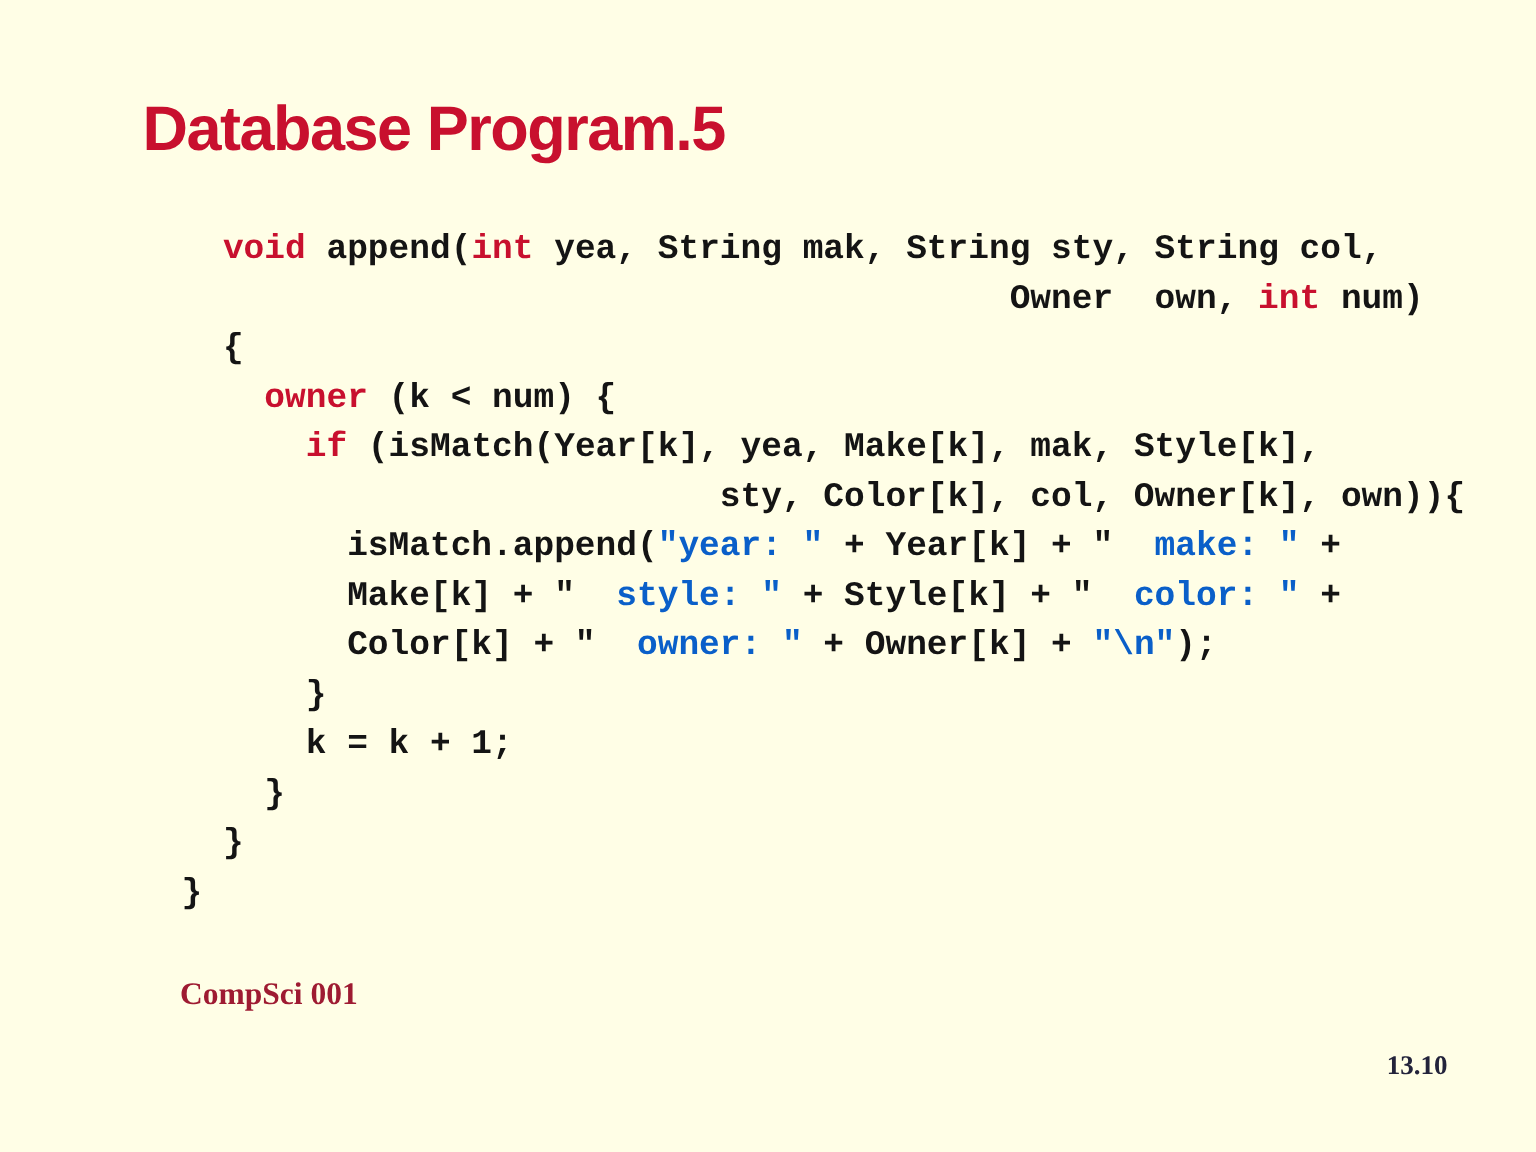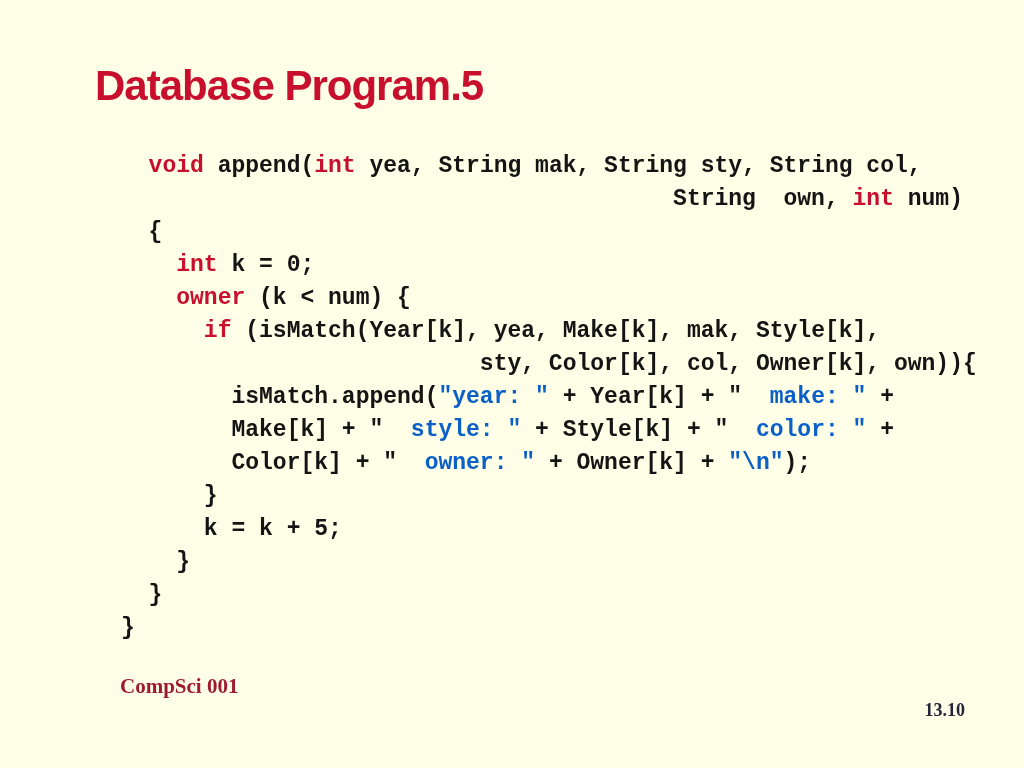--- a/index.html
+++ b/index.html
@@ -45,21 +45,21 @@
     line-height: 33px;
     color: var(--code);
   }
   .code-line { white-space: pre; }
   .tok-p { color: var(--code); }
   .tok-k { color: var(--keyword); }
   .tok-s { color: var(--string); }
   .footer-left {
     position: absolute;
     left: 120px;
-    top: 674px;
+    top: 650px;
     font-family: "Liberation Serif", serif;
     font-weight: bold;
     font-size: 21px;
     color: var(--footer-left);
     white-space: nowrap;
   }
   .footer-right {
     position: absolute;
     right: 59px;
     top: 700px;
@@ -72,31 +72,30 @@
   }
 </style>
 </head>
 <body>
 
 <div class="slide">
   <h1 class="slide-title">Database Program.5</h1>
 
   <div class="code-block">
       <div class="code-line"><span class="tok-p">  </span><span class="tok-k">void</span><span class="tok-p"> append(</span><span class="tok-k">int</span><span class="tok-p"> yea, String mak, String sty, String col,</span></div>
-      <div class="code-line"><span class="tok-p">                                        String  own, </span><span class="tok-k">int</span><span class="tok-p"> num)</span></div>
+      <div class="code-line"><span class="tok-p">                                        Owner  own, </span><span class="tok-k">int</span><span class="tok-p"> num)</span></div>
       <div class="code-line"><span class="tok-p">  {</span></div>
-      <div class="code-line"><span class="tok-p">    </span><span class="tok-k">int</span><span class="tok-p"> k = 0;</span></div>
       <div class="code-line"><span class="tok-p">    </span><span class="tok-k">owner</span><span class="tok-p"> (k &lt; num) {</span></div>
       <div class="code-line"><span class="tok-p">      </span><span class="tok-k">if</span><span class="tok-p"> (isMatch(Year[k], yea, Make[k], mak, Style[k],</span></div>
       <div class="code-line"><span class="tok-p">                          sty, Color[k], col, Owner[k], own)){</span></div>
       <div class="code-line"><span class="tok-p">        isMatch.append(</span><span class="tok-s">"year: "</span><span class="tok-p"> + Year[k] + "  </span><span class="tok-s">make: "</span><span class="tok-p"> +</span></div>
       <div class="code-line"><span class="tok-p">        Make[k] + "  </span><span class="tok-s">style: "</span><span class="tok-p"> + Style[k] + "  </span><span class="tok-s">color: "</span><span class="tok-p"> +</span></div>
       <div class="code-line"><span class="tok-p">        Color[k] + "  </span><span class="tok-s">owner: "</span><span class="tok-p"> + Owner[k] + </span><span class="tok-s">"\n"</span><span class="tok-p">);</span></div>
       <div class="code-line"><span class="tok-p">      }</span></div>
-      <div class="code-line"><span class="tok-p">      k = k + 5;</span></div>
+      <div class="code-line"><span class="tok-p">      k = k + 1;</span></div>
       <div class="code-line"><span class="tok-p">    }</span></div>
       <div class="code-line"><span class="tok-p">  }</span></div>
       <div class="code-line"><span class="tok-p">}</span></div>
     </div>
 
   <div class="footer-left">CompSci 001</div>
 
   <div class="footer-right">13.10</div>
 </div>
 

